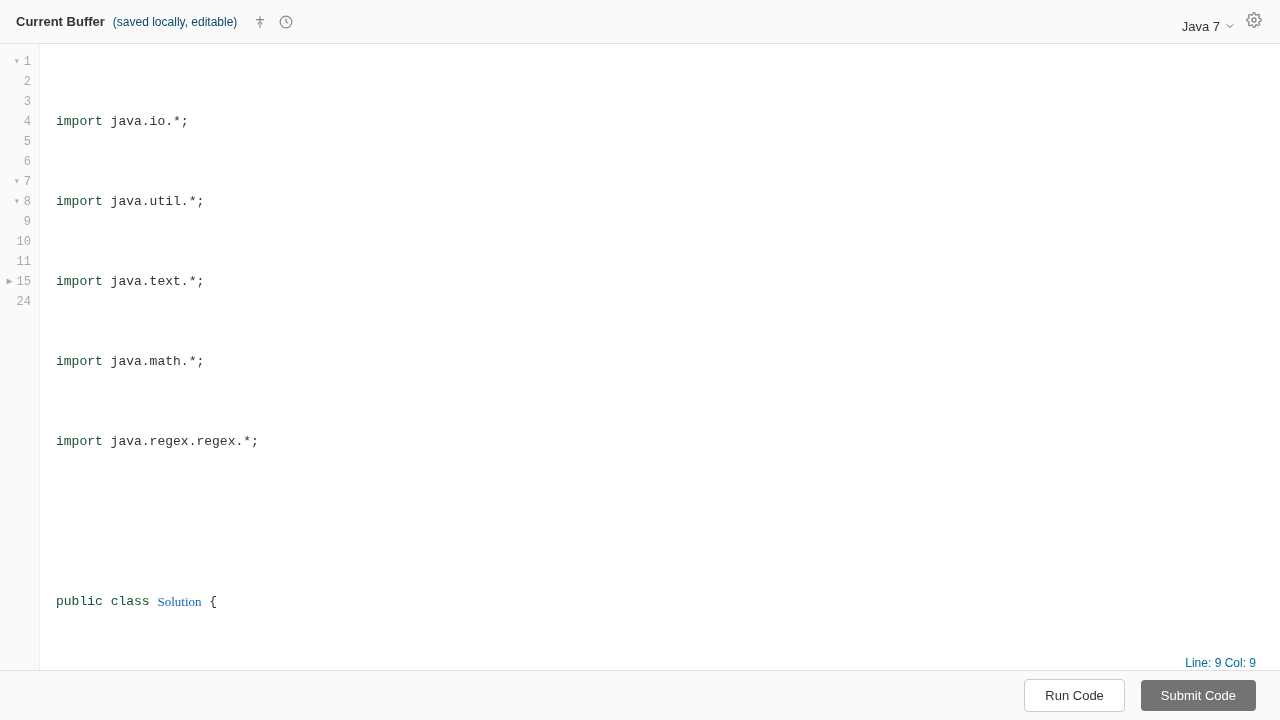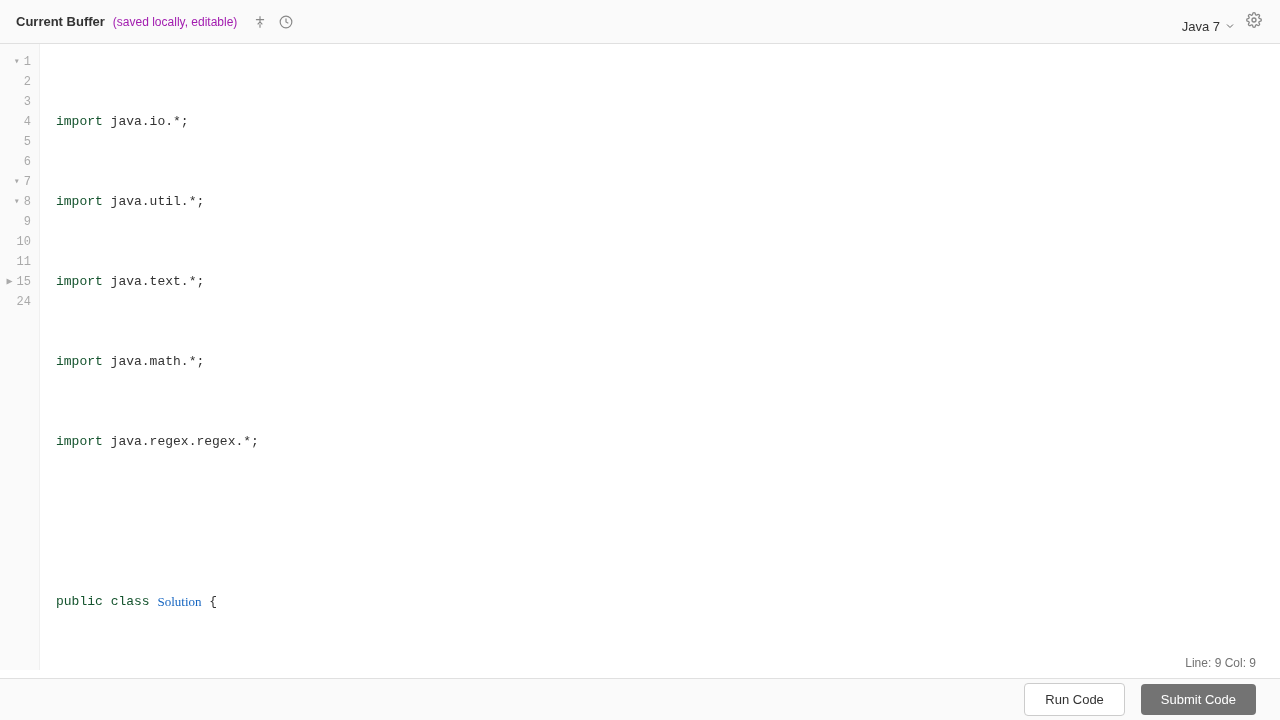--- a/index.html
+++ b/index.html
@@ -38,21 +38,21 @@
     .buffer-title {
       font-family: Liberation Sans, sans-serif;
       font-size: 13px;
       font-weight: 600;
       color: #333;
     }
 
     .buffer-subtitle {
       font-family: -apple-system, BlinkMacSystemFont, 'Segoe UI', sans-serif;
       font-size: 12px;
-      color: #a21caf;
+      color: #0c4a6e;
     }
 
     .header-icons {
       display: flex;
       align-items: center;
       gap: 8px;
       margin-left: 6px;
     }
 
     .icon-btn {
@@ -149,37 +149,37 @@
     @keyframes blink {
       0%, 100% { opacity: 1; }
       50% { opacity: 0; }
     }
 
     .footer {
       position: absolute;
       bottom: 0;
       left: 0;
       right: 0;
-      height: 42px;
+      height: 50px;
       display: flex;
       align-items: center;
       justify-content: flex-end;
       padding: 0 24px;
       gap: 16px;
       border-top: 1px solid #e0e0e0;
       background: #fafafa;
     }
 
     .status-bar {
       position: absolute;
       bottom: 50px;
       right: 24px;
       font-family: -apple-system, BlinkMacSystemFont, 'Segoe UI', sans-serif;
       font-size: 12px;
-      color: #737373;
+      color: #0369a1;
     }
 
     .run-btn {
       background: #ffffff;
       border: 1px solid #ccc;
       border-radius: 4px;
       padding: 8px 20px;
       font-family: -apple-system, BlinkMacSystemFont, 'Segoe UI', sans-serif;
       font-size: 13px;
       color: #333;

